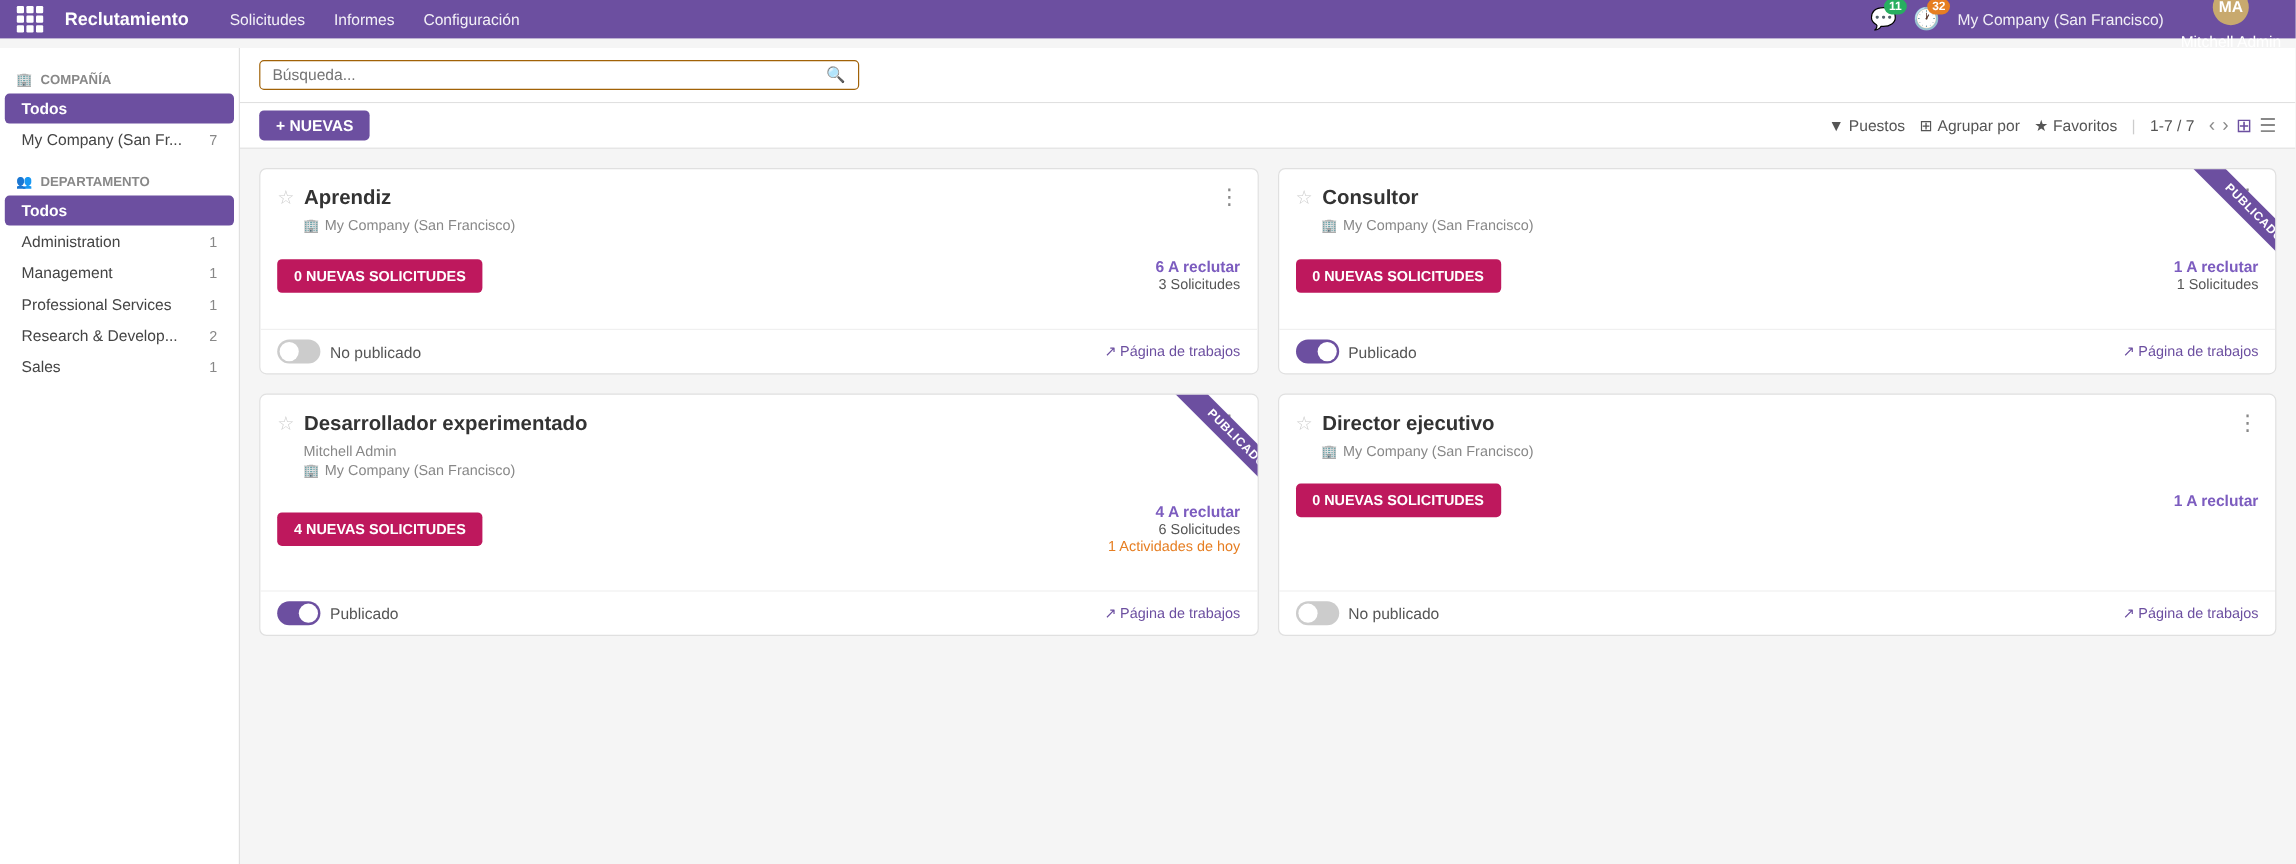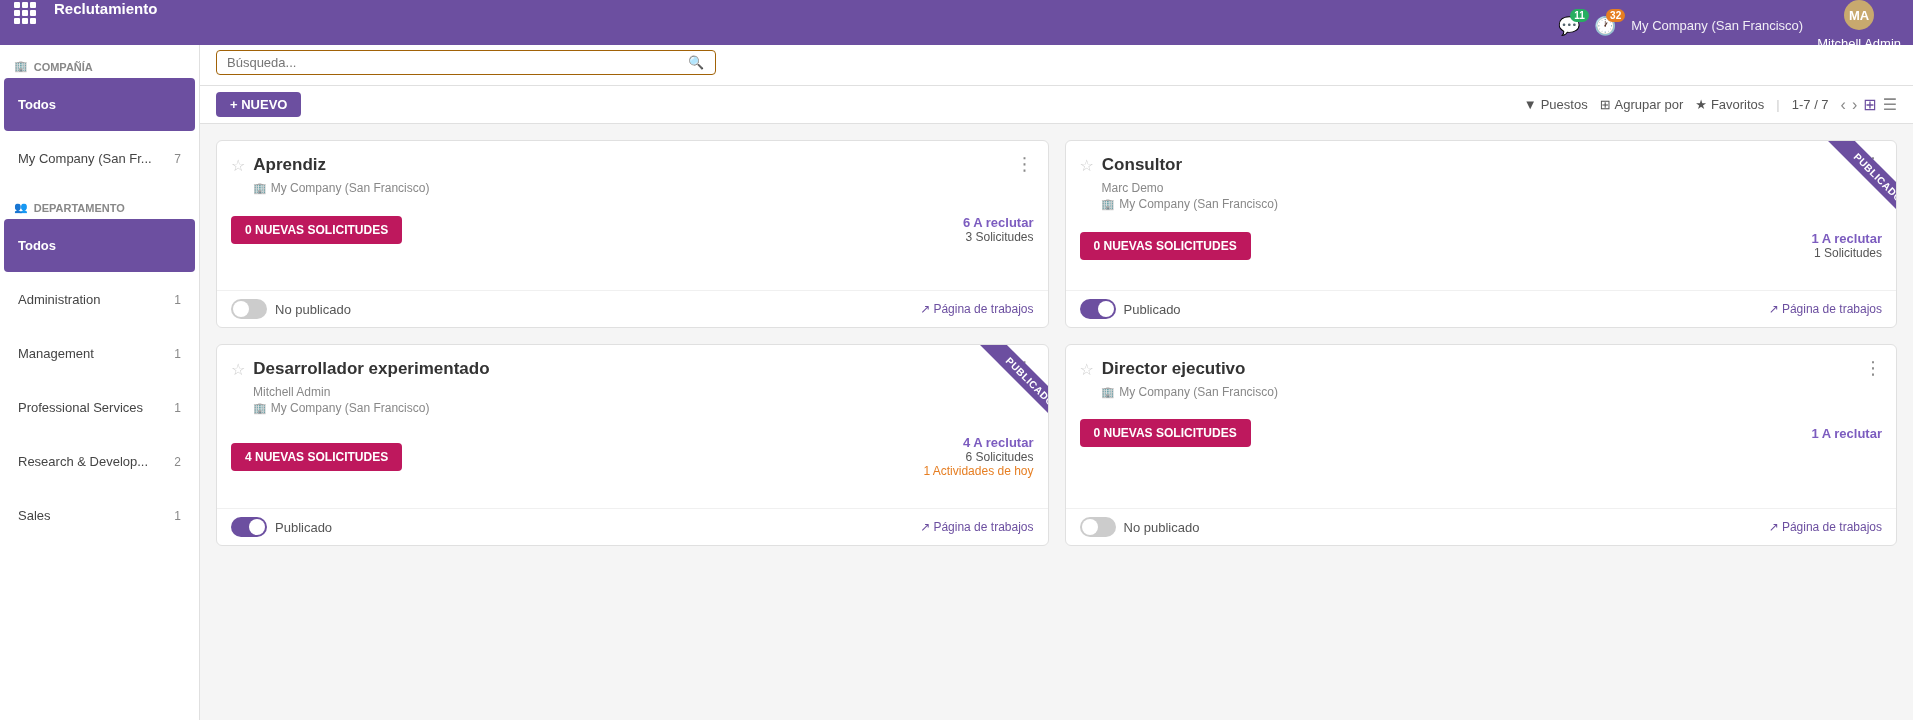--- a/index.html
+++ b/index.html
@@ -2,23 +2,23 @@
 <html><head>
   <meta charset="utf-8">
   <style>
     * { box-sizing: border-box; margin: 0; padding: 0; }
     body { font-family: 'Segoe UI', Arial, sans-serif; font-size: 13px; background: #f5f5f5; color: #333; overflow: hidden; }
 
     
     .topnav {
       background: #6c4fa0;
       color: white;
-      height: 45px;
-      display: flex;
-      align-items: flex-start;
+      height: 32px;
+      display: flex;
+      align-items: center;
       padding: 0 12px;
       gap: 16px;
       position: fixed;
       top: 0; left: 0; right: 0;
       z-index: 100;
     }
     .topnav-logo { font-size: 15px; font-weight: 700; margin-right: 8px; }
     .topnav-menu { display: flex; gap: 4px; }
     .topnav-item {
       color: white;
@@ -73,21 +73,21 @@
       color: #888;
       padding: 8px 14px 4px;
       display: flex;
       align-items: center;
       gap: 6px;
     }
     .sidebar-item {
       display: flex;
       align-items: center;
       justify-content: space-between;
-      padding: 19px 14px;
+      padding: 5px 14px;
       cursor: pointer;
       border-radius: 4px;
       margin: 1px 4px;
       color: #444;
       font-size: 13px;
     }
     .sidebar-item.active { background: #6c4fa0; color: white; font-weight: 600; }
     .sidebar-item .count { font-size: 12px; color: #888; }
 
     
@@ -260,20 +260,25 @@
       <div class="grid-dot"></div>
       <div class="grid-dot"></div>
     <div class="grid-dot"></div>
       <div class="grid-dot"></div>
       <div class="grid-dot"></div>
     <div class="grid-dot"></div>
       <div class="grid-dot"></div>
       <div class="grid-dot"></div>
   </div>
   <span class="topnav-logo">Reclutamiento</span>
+  <div class="topnav-menu">
+    <span class="topnav-item">Solicitudes</span>
+    <span class="topnav-item">Informes</span>
+    <span class="topnav-item">Configuración</span>
+  </div>
   <div class="topnav-right">
     <div class="topnav-icon-badge">
       <span style="font-size:18px;">💬</span>
       <span class="badge">11</span>
     </div>
     <div class="topnav-icon-badge">
       <span style="font-size:18px;">🕐</span>
       <span class="badge" style="background:#e67e22;">32</span>
     </div>
     <span class="topnav-company">My Company (San Francisco)</span>
@@ -331,21 +336,21 @@
   <div class="content">
 
     <div class="subheader">
       <div class="search-bar">
         <input type="text" placeholder="Búsqueda..." style="">
         <span class="search-icon-btn">🔍</span>
       </div>
     </div>
 
     <div class="toolbar">
-      <button class="btn-new">+ NUEVO</button>
+      <button class="btn-new">+ NUEVAS</button>
       <div class="toolbar-right">
         <div class="toolbar-filter">
           <span>▼</span>
           <span>Puestos</span>
         </div>
         <div class="toolbar-filter">
           <span>⊞</span>
           <span>Agrupar por</span>
         </div>
         <div class="toolbar-filter">
@@ -403,21 +408,20 @@
     </div>
         <div class="card">
       <div class="ribbon">PUBLICADO</div>
       <div class="card-header">
         <div class="card-title-row">
           <span class="star-icon">☆</span>
           <span class="card-title">Consultor</span>
         </div>
         <span class="more-icon">⋮</span>
       </div>
-      <div class="card-subtitle">Marc Demo</div>
       <div class="card-company">
         <span class="icon-building">🏢</span>
         My Company (San Francisco)
       </div>
       <div class="card-body">
         <button class="btn-solicitudes">0 NUEVAS SOLICITUDES</button>
         <div class="card-stats">
           <div class="stat-recruit">1 A reclutar</div>
           <div class="stat-solicitudes">1 Solicitudes</div>
 

